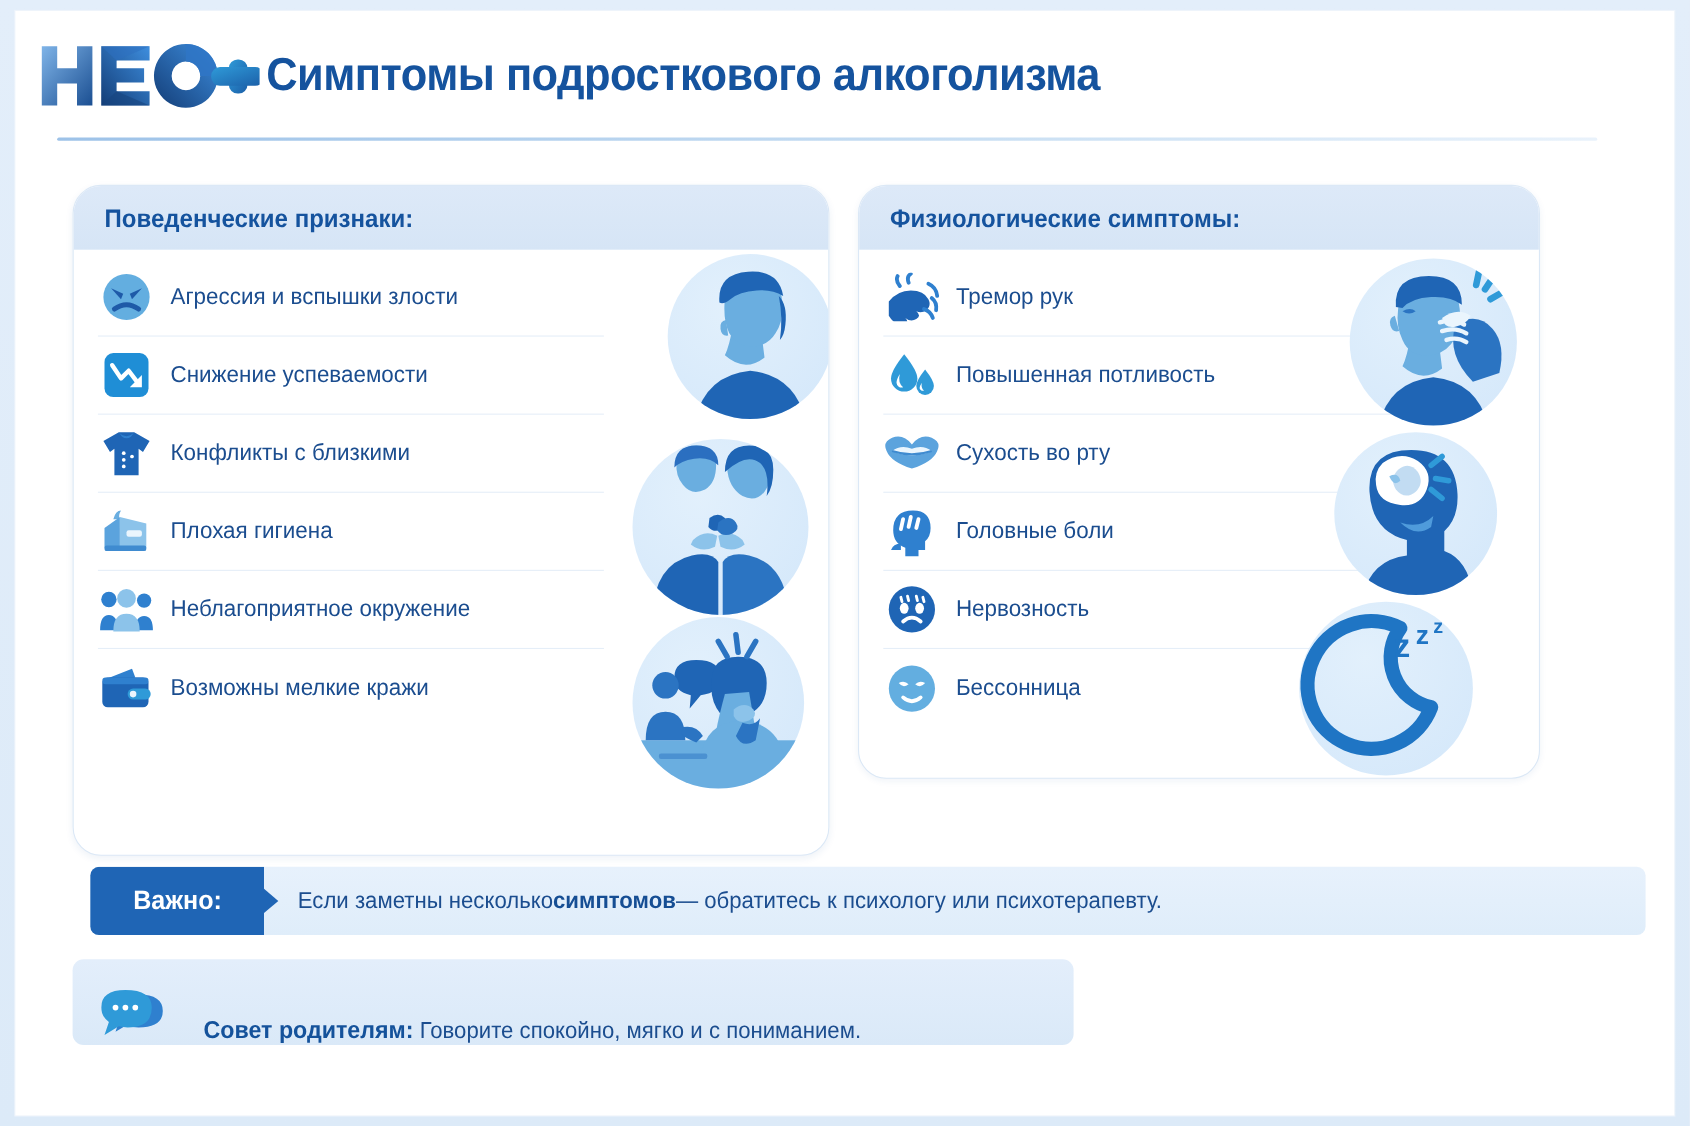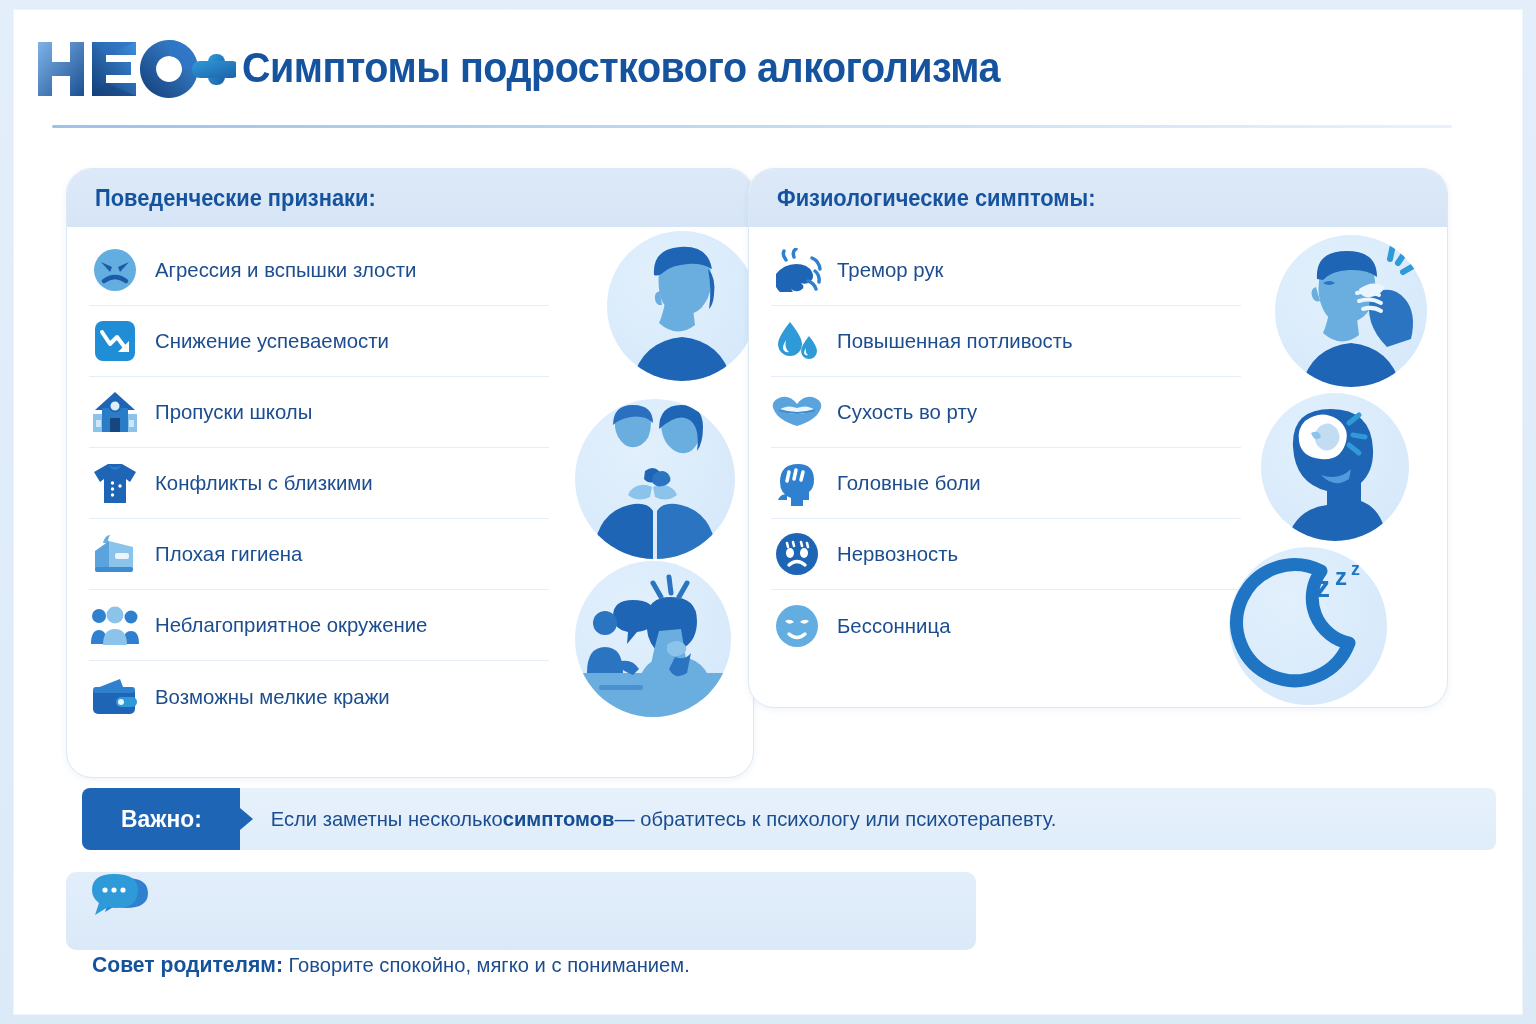--- a/index.html
+++ b/index.html
@@ -54,21 +54,21 @@
   }
   .panel {
     position: absolute;
     background: #ffffff;
     border: 1px solid #dbe8f6;
     border-radius: 26px;
     box-shadow: 0 2px 7px rgba(32,84,150,.07);
     overflow: hidden;
   }
   .panel.left  { left: 52px;  top: 18px; width: 688px; height: 610px; }
-  .panel.right { left: 734px; top: 18px; width: 700px; height: 540px; }
+  .panel.right { left: 766px; top: 18px; width: 620px; height: 540px; }
 
   .panel-head {
     height: 58px;
     background: linear-gradient(180deg,#dde9f8 0%,#d6e5f6 100%);
     display: flex; align-items: center;
     padding-left: 28px;
   }
   .panel-head-title {
     font-size: 23px; font-weight: 700; color: #15539e;
     transform: scaleX(0.95); transform-origin: left center;
@@ -151,22 +151,22 @@
     transform: scaleX(0.96); transform-origin: left center;
   }
   .important-text b { font-weight: 700; color: #164e94; }
 
   
   .tip {
     position: absolute; left: 52px; top: 862px;
     width: 910px; height: 78px;
     background: linear-gradient(180deg,#e3eefb 0%,#dae9f8 100%);
     border-radius: 10px;
-    display: flex; align-items: flex-start;
-    padding-left: 26px; gap: 18px; flex-direction: column;
+    display: flex; align-items: flex-end;
+    padding-left: 26px; gap: 31px;
   }
   .tip-icon { width: 62px; height: 52px; flex: 0 0 62px; }
   .tip-icon svg { display: block; }
   .tip-text {
     font-size: 21px; color: #1b4d8f;
     white-space: nowrap;
     transform: scaleX(0.96); transform-origin: left center;
   }
   .tip-text b { font-weight: 700; color: #14529b; font-size: 22px; }
 </style>
@@ -237,35 +237,20 @@
               <span class="item-icon">
                 <svg width="44" height="44" viewBox="0 0 44 44">
                   <rect x="2" y="2" width="40" height="40" rx="8" fill="#1f8ed6"></rect>
                   <path d="M9 13 L17 25 L24 18 L33 30" stroke="#fff" stroke-width="4" fill="none" stroke-linejoin="round" stroke-linecap="round"></path>
                   <path d="M36 22 L36 33 L25 33 Z" fill="#fff"></path>
                 </svg>
               </span>
               <span class="item-label">Снижение успеваемости</span>
             </div>
 
-            <div class="item">
-              <span class="item-icon">
-                <svg width="48" height="44" viewBox="0 0 48 44">
-                  <rect x="2" y="24" width="11" height="18" fill="#8cc3ea"></rect>
-                  <rect x="35" y="24" width="11" height="18" fill="#8cc3ea"></rect>
-                  <path d="M24 2 L44 20 L4 20 Z" fill="#1f65b5"></path>
-                  <rect x="11" y="18" width="26" height="24" fill="#2a7cc7"></rect>
-                  <circle cx="24" cy="16" r="5.5" fill="#dff0fd" stroke="#1f65b5" stroke-width="2"></circle>
-                  <rect x="19" y="28" width="10" height="14" rx="1" fill="#17457f"></rect>
-                  <rect x="5" y="30" width="5" height="7" fill="#cfe5f8"></rect>
-                  <rect x="38" y="30" width="5" height="7" fill="#cfe5f8"></rect>
-                </svg>
-              </span>
-              <span class="item-label">Пропуски школы</span>
-            </div>
 
             <div class="item">
               <span class="item-icon">
                 <svg width="48" height="44" viewBox="0 0 48 44">
                   <path d="M17 3 L31 3 L45 11 L39 21 L35 18 L35 42 L13 42 L13 18 L9 21 L3 11 Z" fill="#1f65b5"></path>
                   <path d="M17 3 q7 7 14 0 l-3 4 q-4 3 -8 0 Z" fill="#2f80cf"></path>
                   <circle cx="21.5" cy="22" r="1.7" fill="#fff"></circle>
                   <circle cx="21.5" cy="28" r="1.7" fill="#fff"></circle>
                   <circle cx="21.5" cy="34" r="1.7" fill="#fff"></circle>
                   <circle cx="29" cy="25" r="1.7" fill="#fff"></circle>

